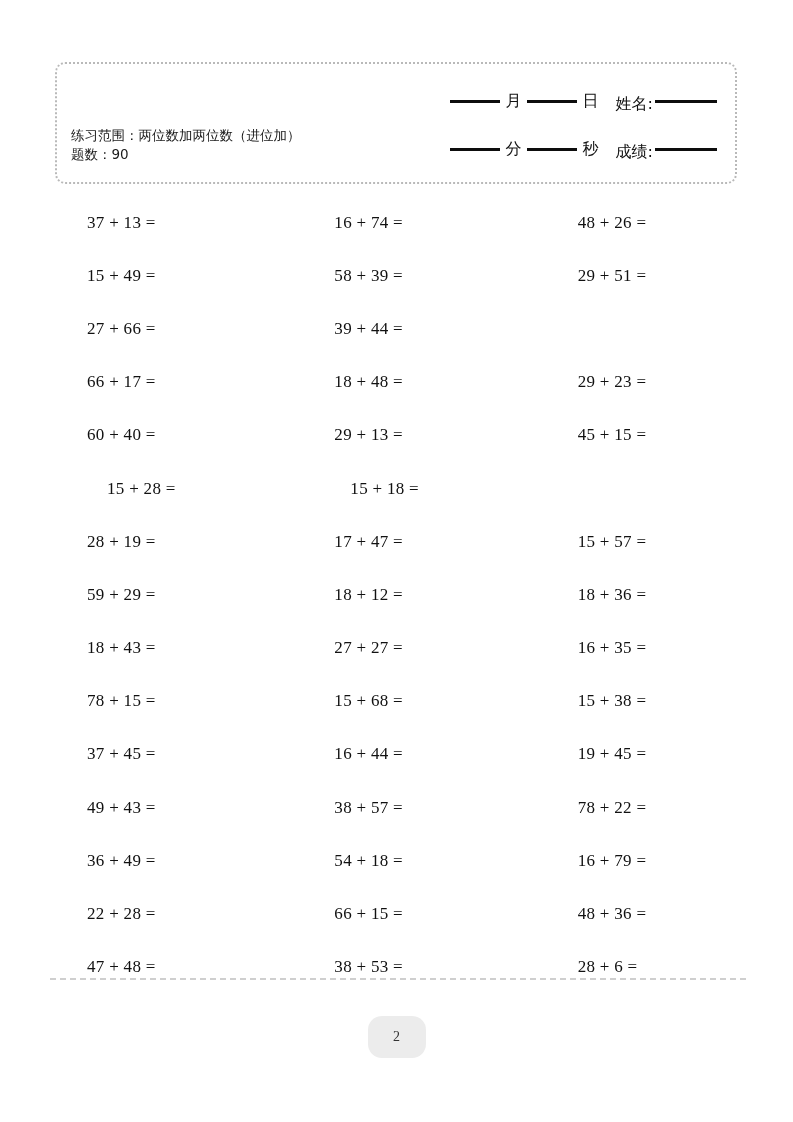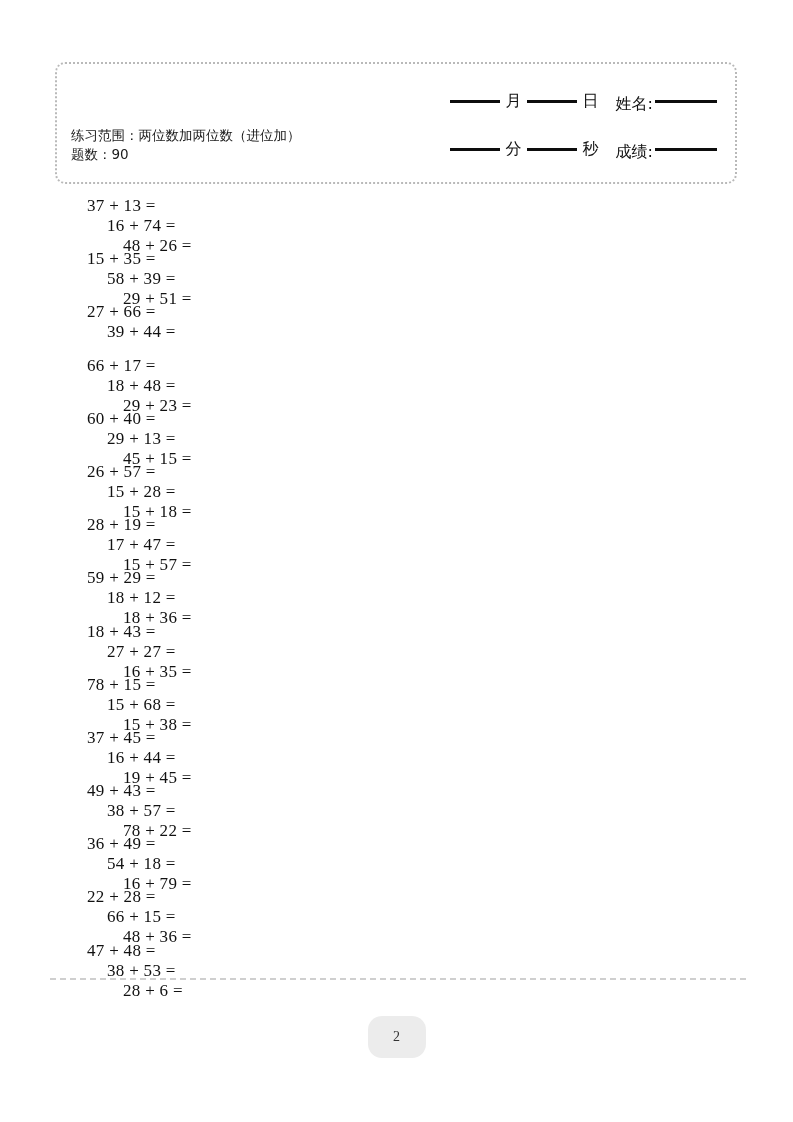--- a/index.html
+++ b/index.html
@@ -98,22 +98,21 @@
   
   .problems {
     position: absolute;
     left: 55px;
     top: 196px;
     width: 682px;
   }
   .prow {
     display: flex;
     height: 53.2px;
-    align-items: flex-start;
-    flex-direction: column;
+    align-items: center;
   }
   .cell {
     width: 33.3333%;
     box-sizing: border-box;
     font-size: 17px;
     line-height: 20px;
     letter-spacing: 0.3px;
     color: #111111;
     white-space: nowrap;
   }
@@ -185,21 +184,21 @@
 
   <div class="problems">
 
     <div class="prow">
       <div class="cell cell-1">37 + 13 =</div>
       <div class="cell cell-2">16 + 74 =</div>
       <div class="cell cell-3">48 + 26 =</div>
     </div>
 
     <div class="prow">
-      <div class="cell cell-1">15 + 35 =</div>
+      <div class="cell cell-1">15 + 49 =</div>
       <div class="cell cell-2">58 + 39 =</div>
       <div class="cell cell-3">29 + 51 =</div>
     </div>
 
     <div class="prow">
       <div class="cell cell-1">27 + 66 =</div>
       <div class="cell cell-2">39 + 44 =</div>
     </div>
 
     <div class="prow">
@@ -208,21 +207,20 @@
       <div class="cell cell-3">29 + 23 =</div>
     </div>
 
     <div class="prow">
       <div class="cell cell-1">60 + 40 =</div>
       <div class="cell cell-2">29 + 13 =</div>
       <div class="cell cell-3">45 + 15 =</div>
     </div>
 
     <div class="prow">
-      <div class="cell cell-1">26 + 57 =</div>
       <div class="cell cell-2">15 + 28 =</div>
       <div class="cell cell-3">15 + 18 =</div>
     </div>
 
     <div class="prow">
       <div class="cell cell-1">28 + 19 =</div>
       <div class="cell cell-2">17 + 47 =</div>
       <div class="cell cell-3">15 + 57 =</div>
     </div>
 

